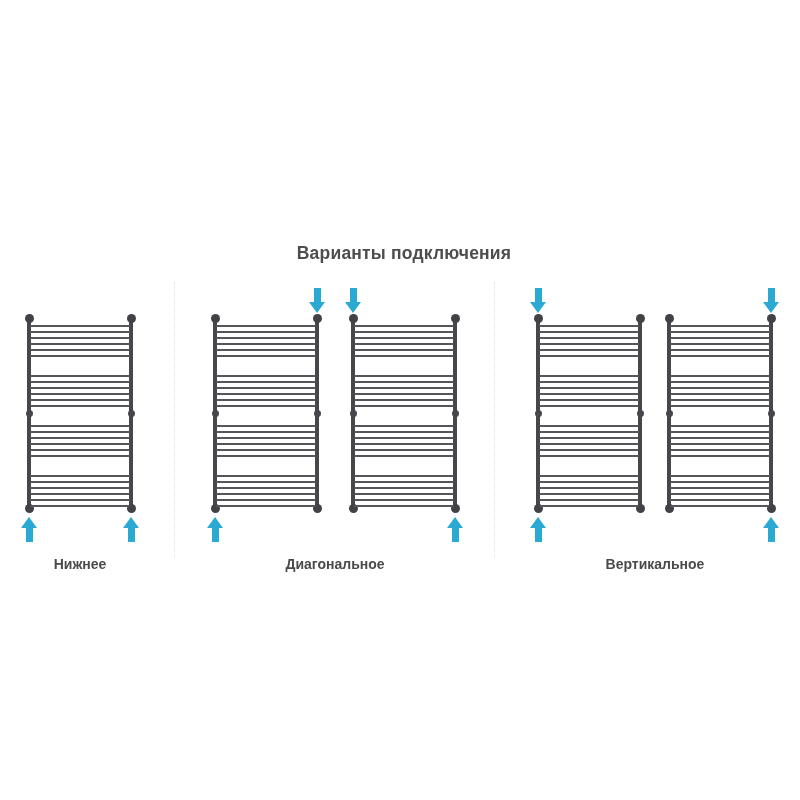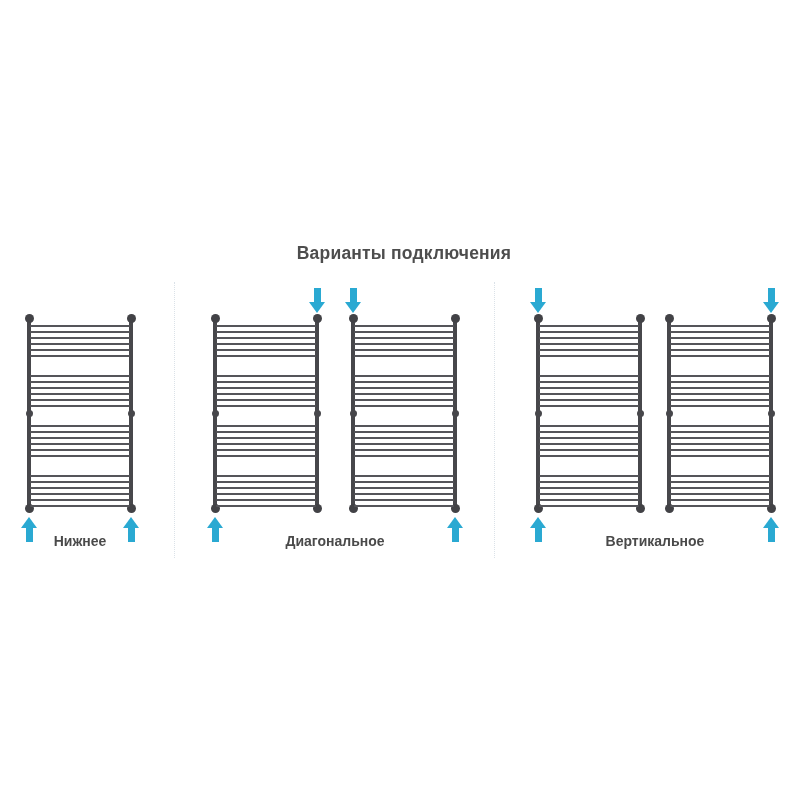--- a/index.html
+++ b/index.html
@@ -24,21 +24,21 @@
   }
   .divider {
     position: absolute;
     top: 282px;
     height: 276px;
     width: 0;
     border-left: 1px dotted #dbe2e8;
   }
   .section-label {
     position: absolute;
-    top: 533px;
+    top: 556px;
     transform: translateX(-50%);
     font-size: 14px;
     font-weight: 600;
     color: #4a4a4a;
     white-space: nowrap;
   }
   
   .rail     { position: absolute; width: 4px;  background: #47474b; border-radius: 2px; }
   .cap      { position: absolute; width: 9px;  height: 9px; background: #424246; border-radius: 50%; }
   .mid-dot  { position: absolute; width: 7px;  height: 7px; background: #47474b; border-radius: 50%; }

